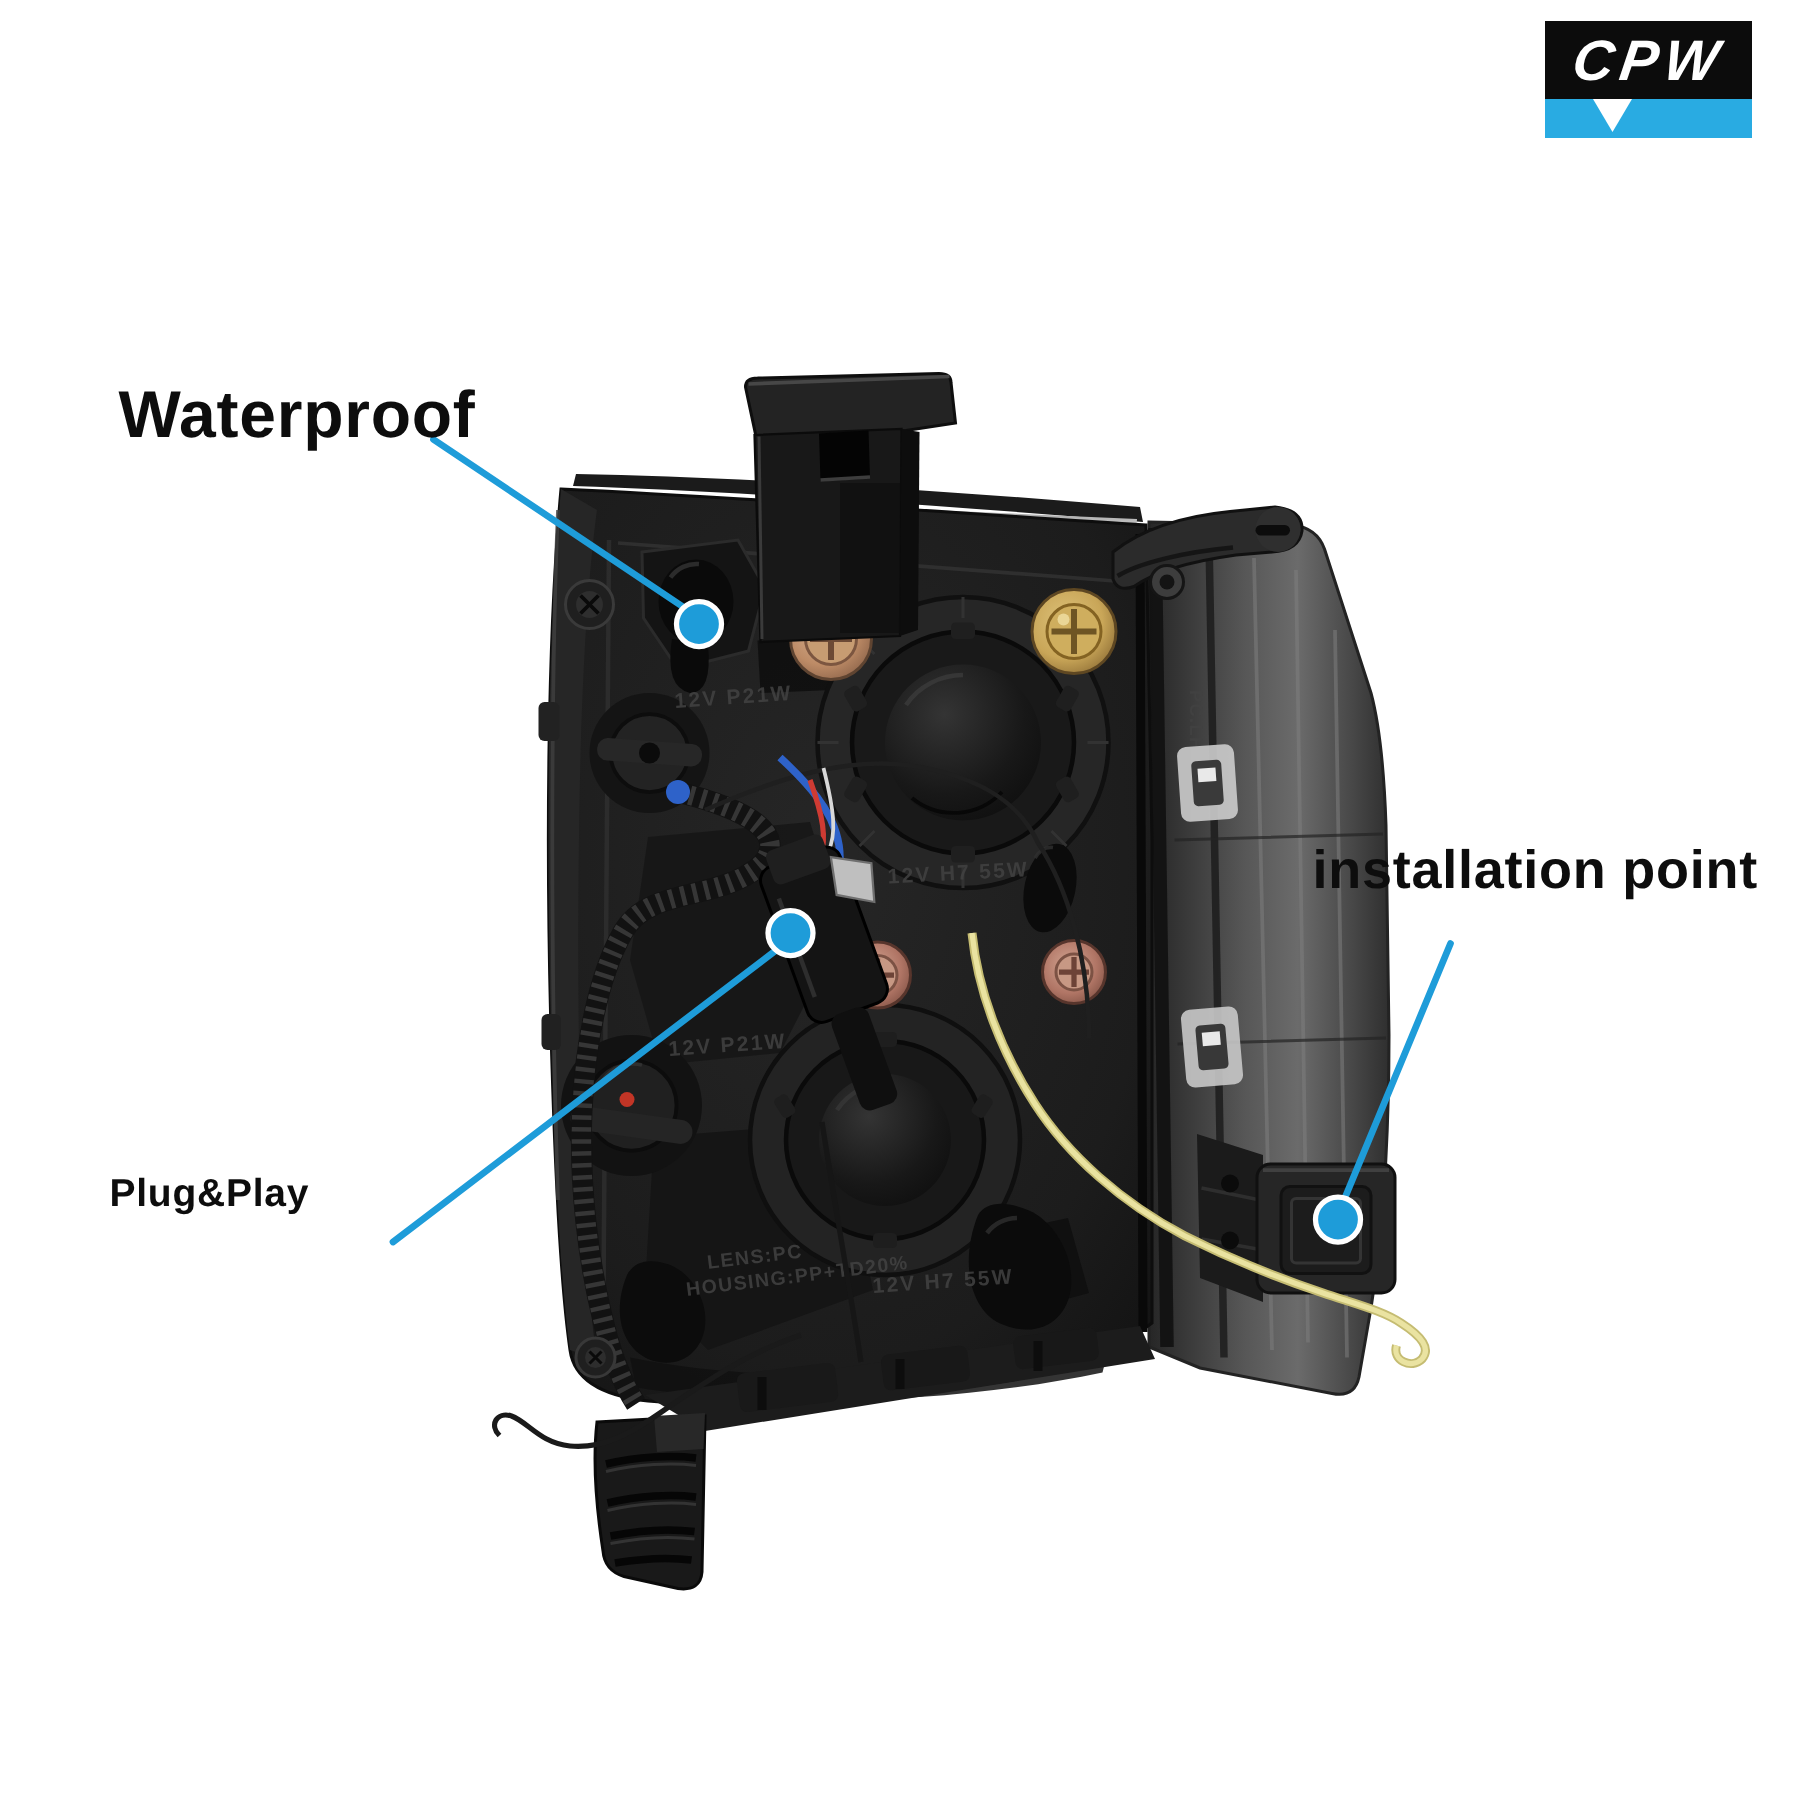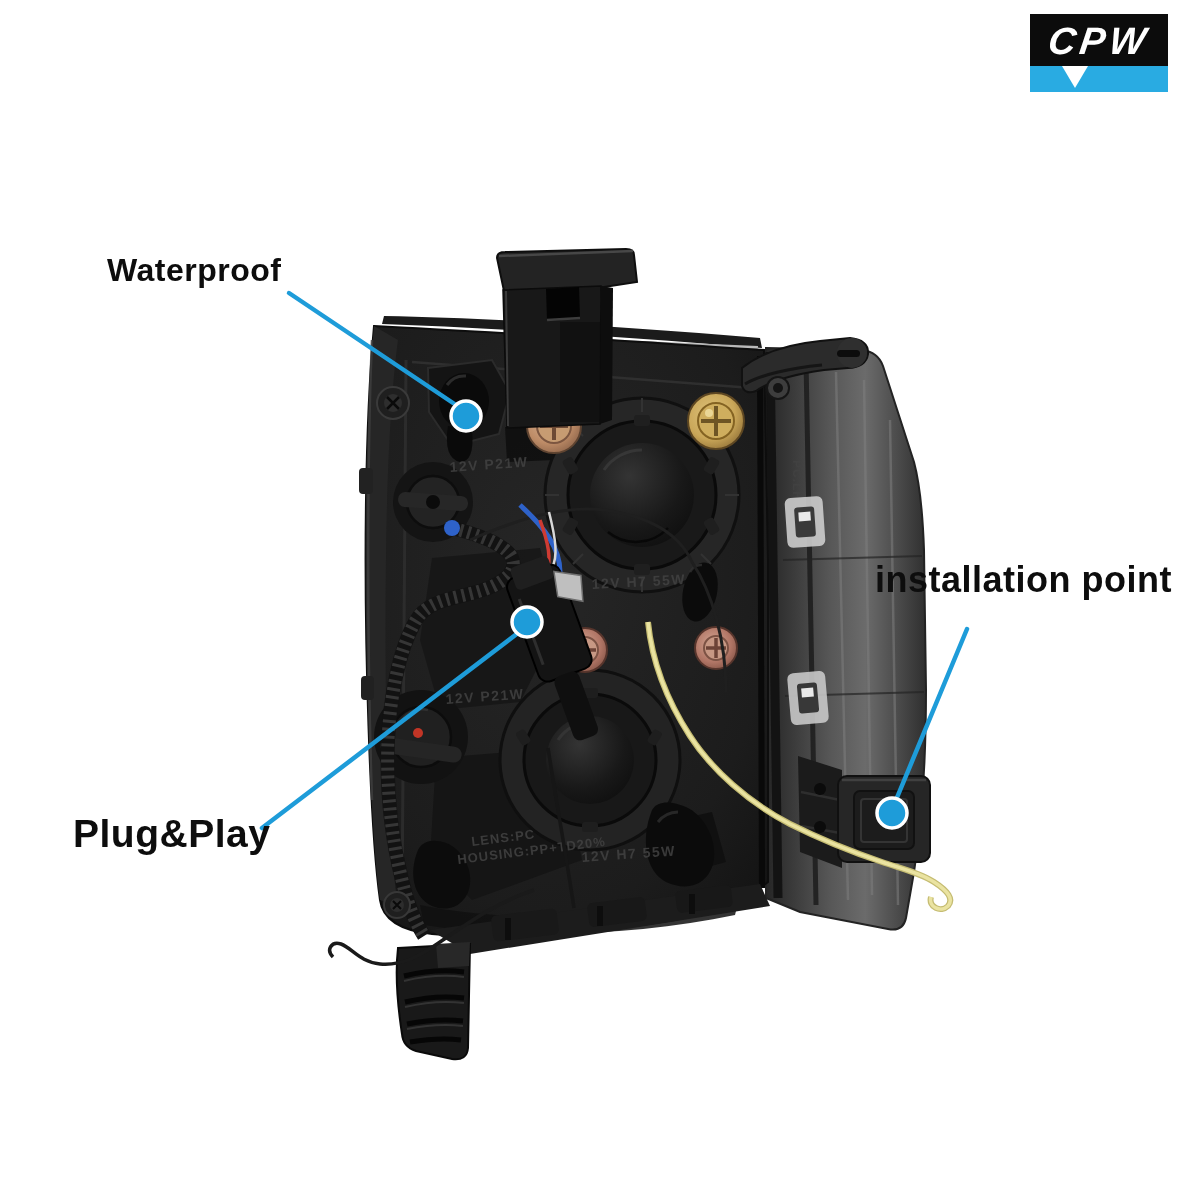--- a/index.html
+++ b/index.html
@@ -1,21 +1,21 @@
 <!DOCTYPE html>
 <html><head>
 <meta charset="utf-8">
 <style>
   html,body{margin:0;padding:0;background:#fff;}
   .canvas{position:relative;width:1200px;height:1200px;background:#ffffff;overflow:hidden;
           font-family:"Liberation Sans","DejaVu Sans",sans-serif;}
   .callout-label{position:absolute;font-weight:700;color:#0d0d0d;white-space:nowrap;
                  letter-spacing:.5px;}
-  #label-waterproof{left:79px;top:252px;font-size:32px;margin-left:28px;}
-  #label-plugplay{left:73px;top:812px;font-size:39px;}
+  #label-waterproof{left:79px;top:252px;font-size:44px;}
+  #label-plugplay{left:73px;top:780px;font-size:26px;}
   #label-installation{left:875px;top:559px;font-size:36px;}
   .logo{position:absolute;left:1030px;top:14px;width:138px;height:78px;background:#0c0c0c;}
   .logo .letters{position:absolute;left:0;top:0;width:100%;height:54px;display:flex;
                  align-items:center;justify-content:center;color:#fff;font-weight:700;
                  font-style:italic;font-size:38px;letter-spacing:4px;
                  transform:skewX(-8deg);}
   .logo .bar{position:absolute;left:0;bottom:0;width:100%;height:26px;background:#29abe2;}
   .logo .notch{position:absolute;left:32px;top:52px;width:0;height:0;
                border-left:13px solid transparent;border-right:13px solid transparent;
                border-top:22px solid #ffffff;}

